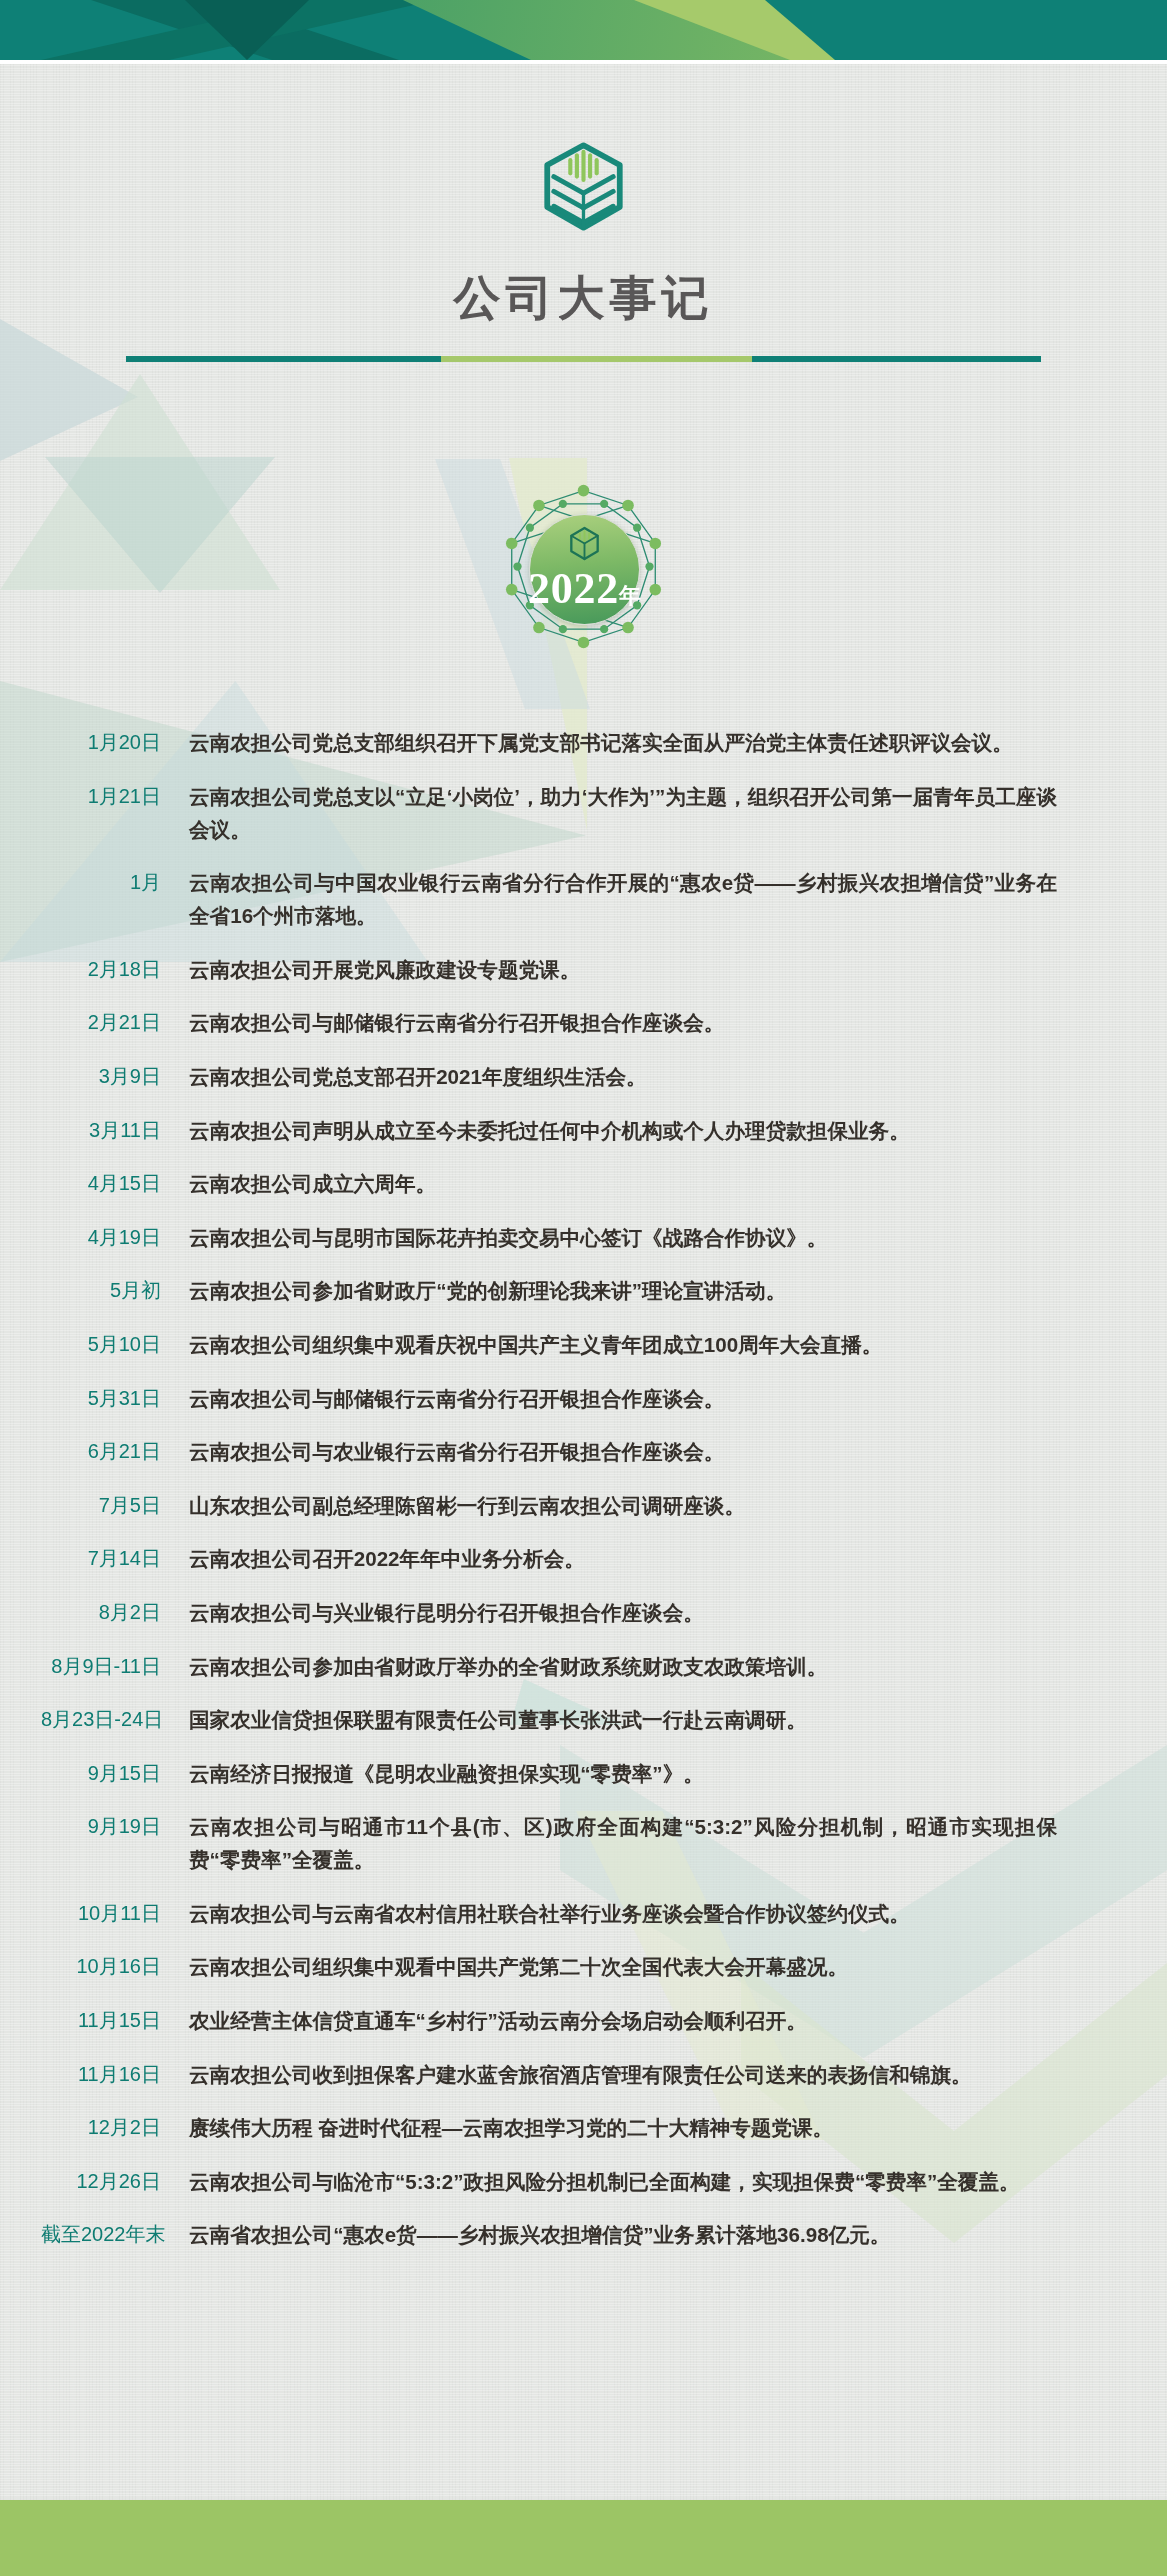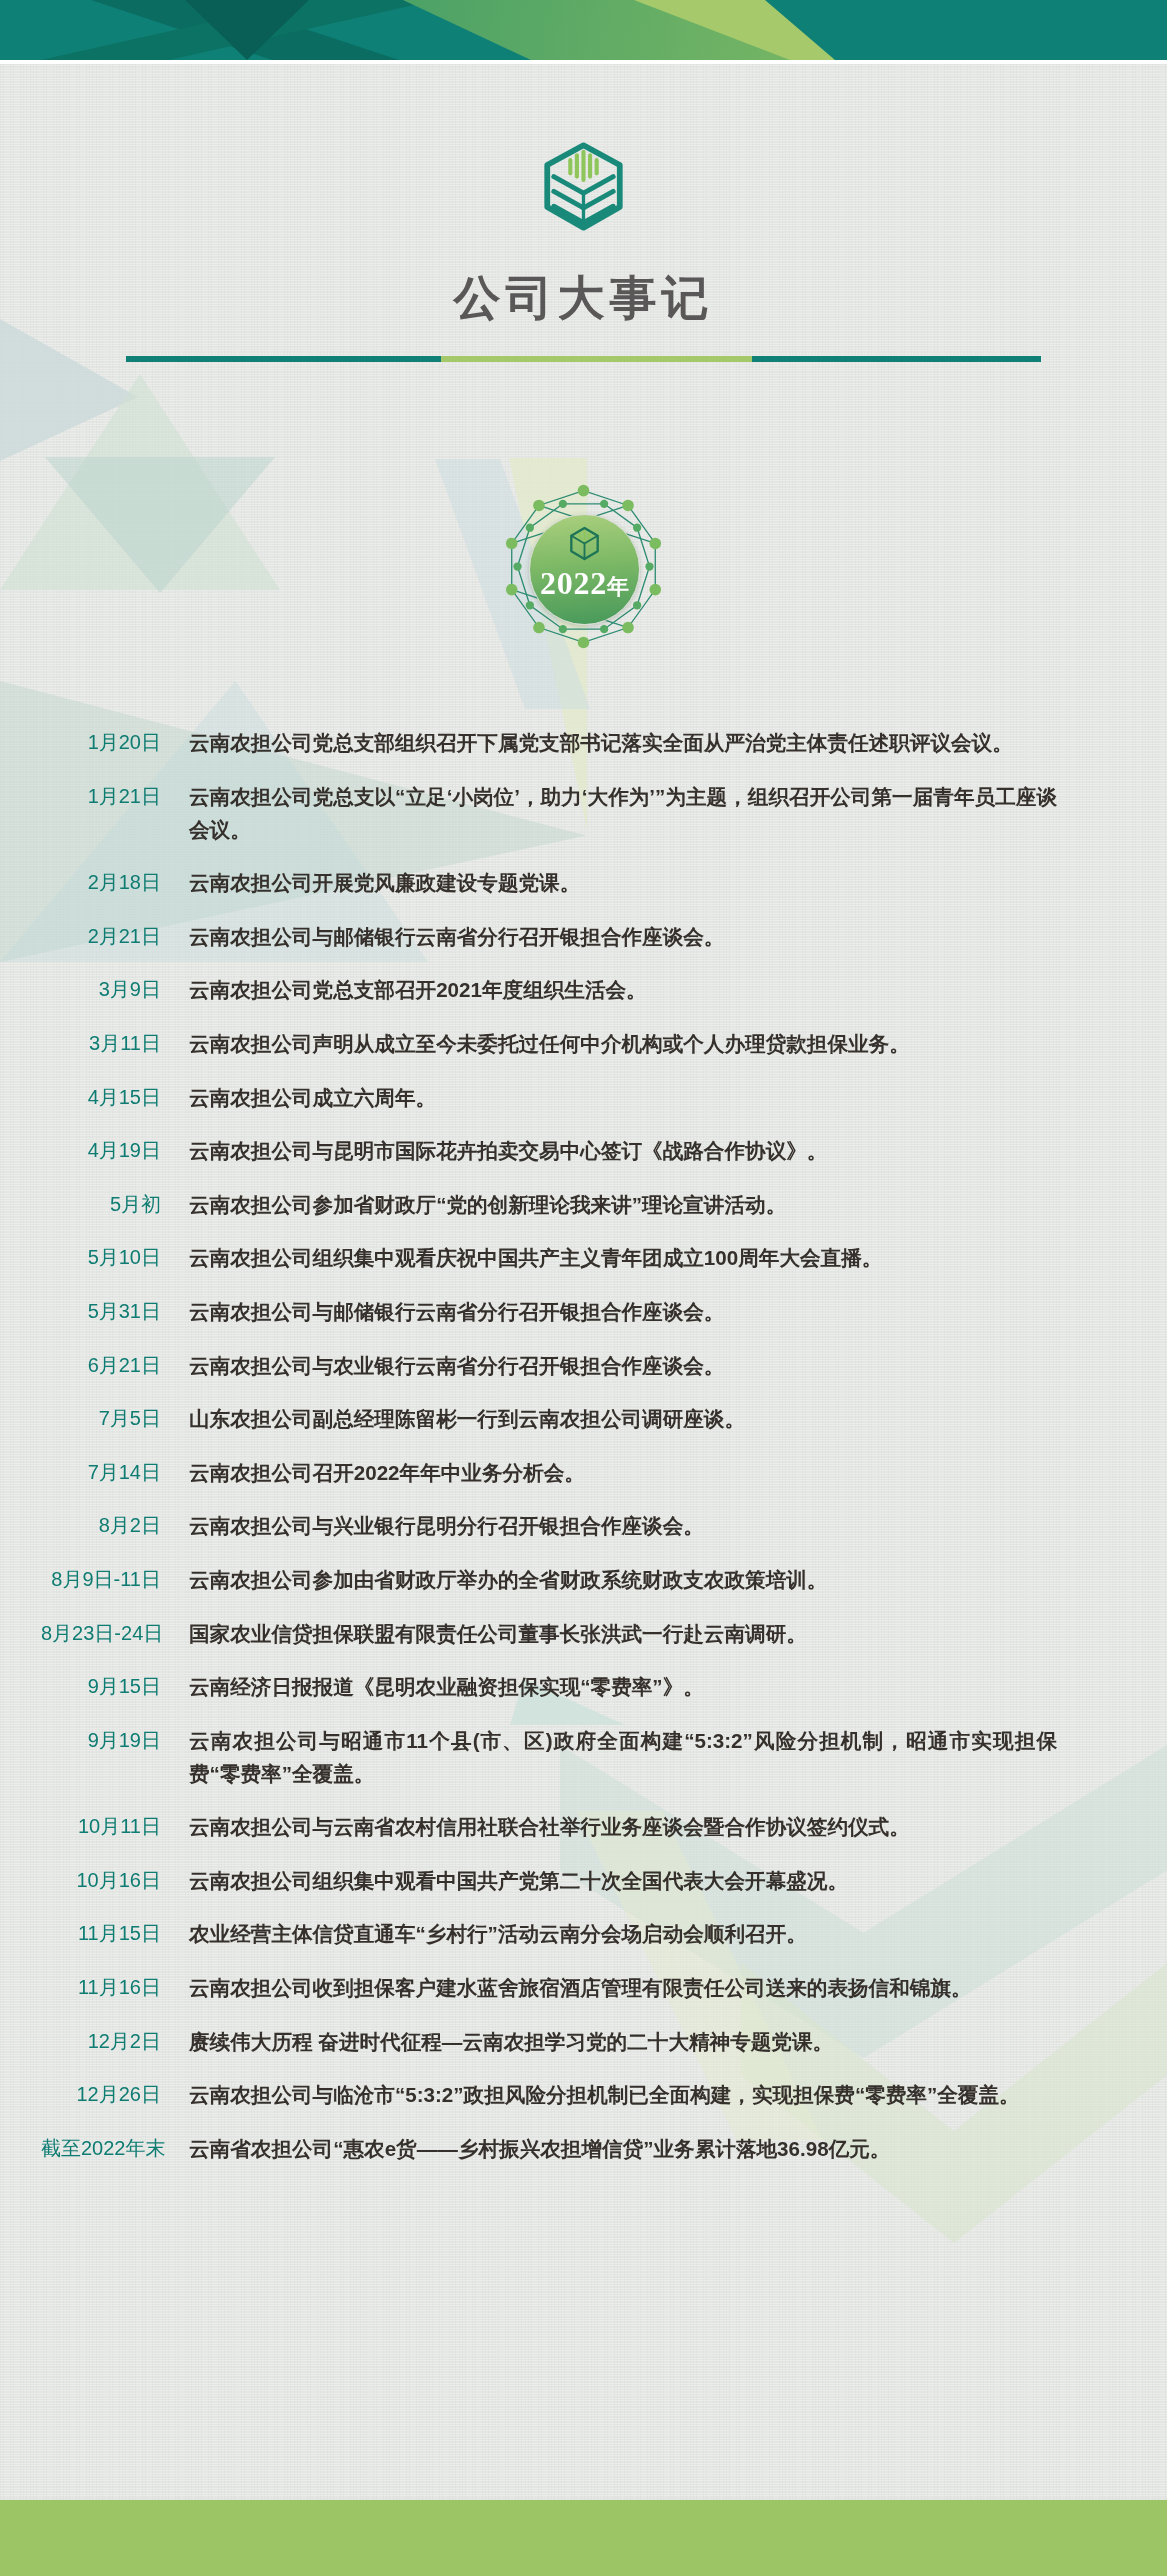--- a/index.html
+++ b/index.html
@@ -52,21 +52,21 @@
   
   .badge-net{position:absolute;left:501px;top:484px;}
   .badge-circle{
     position:absolute;left:529px;top:514px;width:109px;height:109px;border-radius:50%;
     background:linear-gradient(175deg,#abd07e 0%,#7db966 45%,#46985a 100%);
     border:1.6px solid #d8ddd6;box-shadow:0 1.6px 5px rgba(60,90,60,.25);
     display:flex;flex-direction:column;align-items:center;justify-content:flex-start;
   }
   .badge-circle .mini-logo{margin-top:10.7px;}
   .badge-year{color:#ffffff;font-family:"Liberation Serif", serif;font-weight:bold;line-height:1;margin-top:3.3px;white-space:nowrap;}
-  .badge-year .yr{font-size:32px;letter-spacing:0.8px;}
+  .badge-year .yr{font-size:44px;letter-spacing:0.8px;}
   .badge-year .suf{font-size:22px;}
 
   
   .timeline{position:absolute;left:41px;top:726px;width:1025px;}
   .t-row{display:flex;align-items:flex-start;margin-bottom:20.6px;}
   .t-date{
     width:120px;flex:0 0 120px;text-align:right;
     font-size:20px;font-weight:normal;color:#0e7c72;line-height:33px;white-space:nowrap;
   }
   .t-desc{
@@ -191,20 +191,24 @@
     <div class="t-row">
       <div class="t-date">1月20日</div>
       <div class="t-desc">云南农担公司党总支部组织召开下属党支部书记落实全面从严治党主体责任述职评议会议。</div>
     </div>
 
     <div class="t-row">
       <div class="t-date">1月21日</div>
       <div class="t-desc">云南农担公司党总支以“立足‘小岗位’，助力‘大作为’”为主题，组织召开公司第一届青年员工座谈会议。</div>
     </div>
 
+    <div class="t-row">
+      <div class="t-date">1月</div>
+      <div class="t-desc">云南农担公司与中国农业银行云南省分行合作开展的“惠农e贷——乡村振兴农担增信贷”业务在全省16个州市落地。</div>
+    </div>
 
 
     <div class="t-row">
       <div class="t-date">2月18日</div>
       <div class="t-desc">云南农担公司开展党风廉政建设专题党课。</div>
     </div>
 
     <div class="t-row">
       <div class="t-date">2月21日</div>
       <div class="t-desc">云南农担公司与邮储银行云南省分行召开银担合作座谈会。</div>

